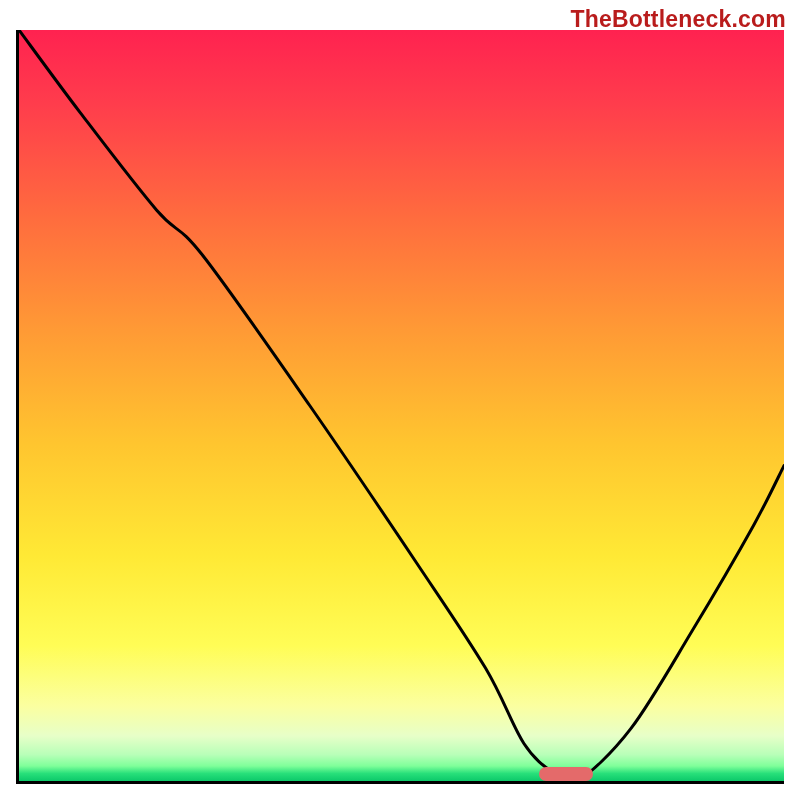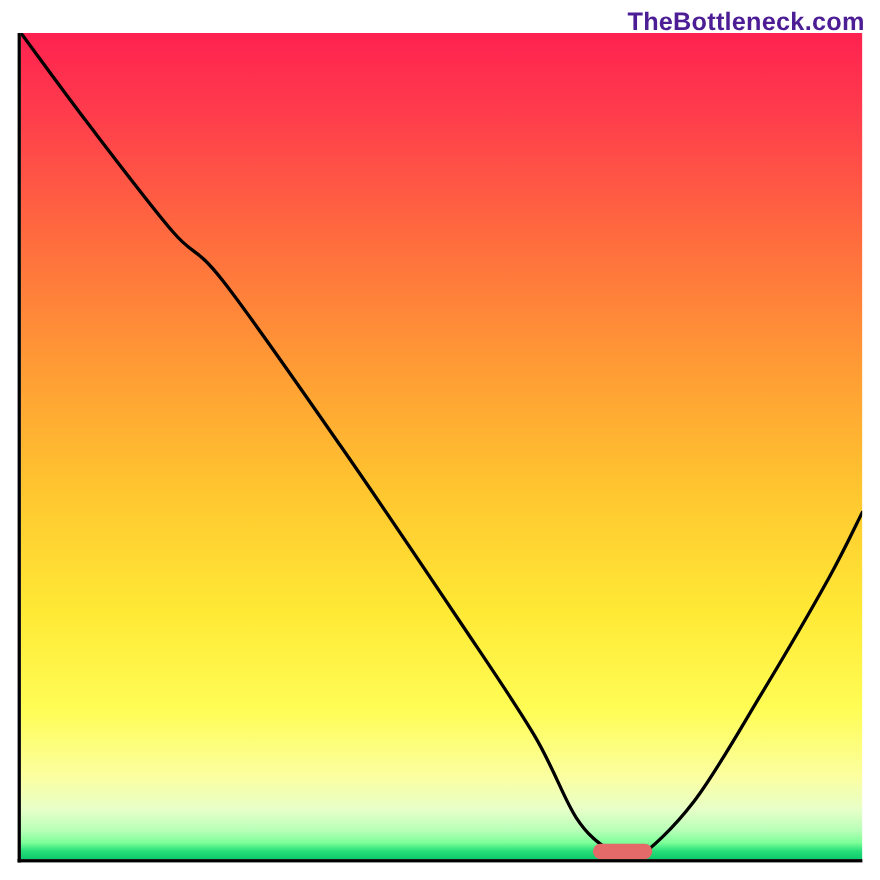--- a/index.html
+++ b/index.html
@@ -52,21 +52,21 @@
     position: absolute;
     background: #e46a6a;
     border-radius: 9px;
   }
   .watermark {
     position: absolute;
     top: 6px;
     right: 14px;
     font-size: 23px;
     font-weight: 600;
-    color: #4c1d95;
+    color: #b91c1c;
     letter-spacing: 0.2px;
   }
 </style>
 </head>
 <body>
 
 <div class="watermark">TheBottleneck.com</div>
 
 <div class="chart-area">
   <div class="gradient"></div>

